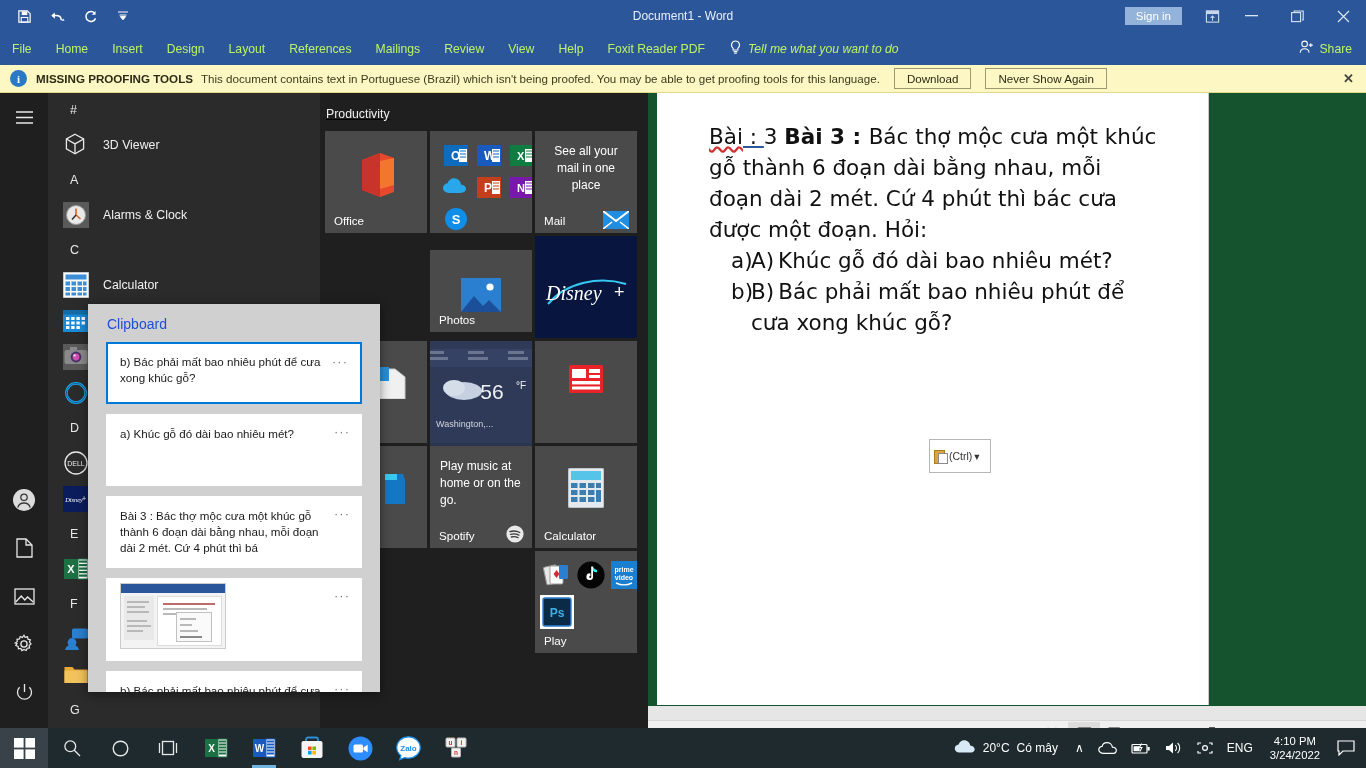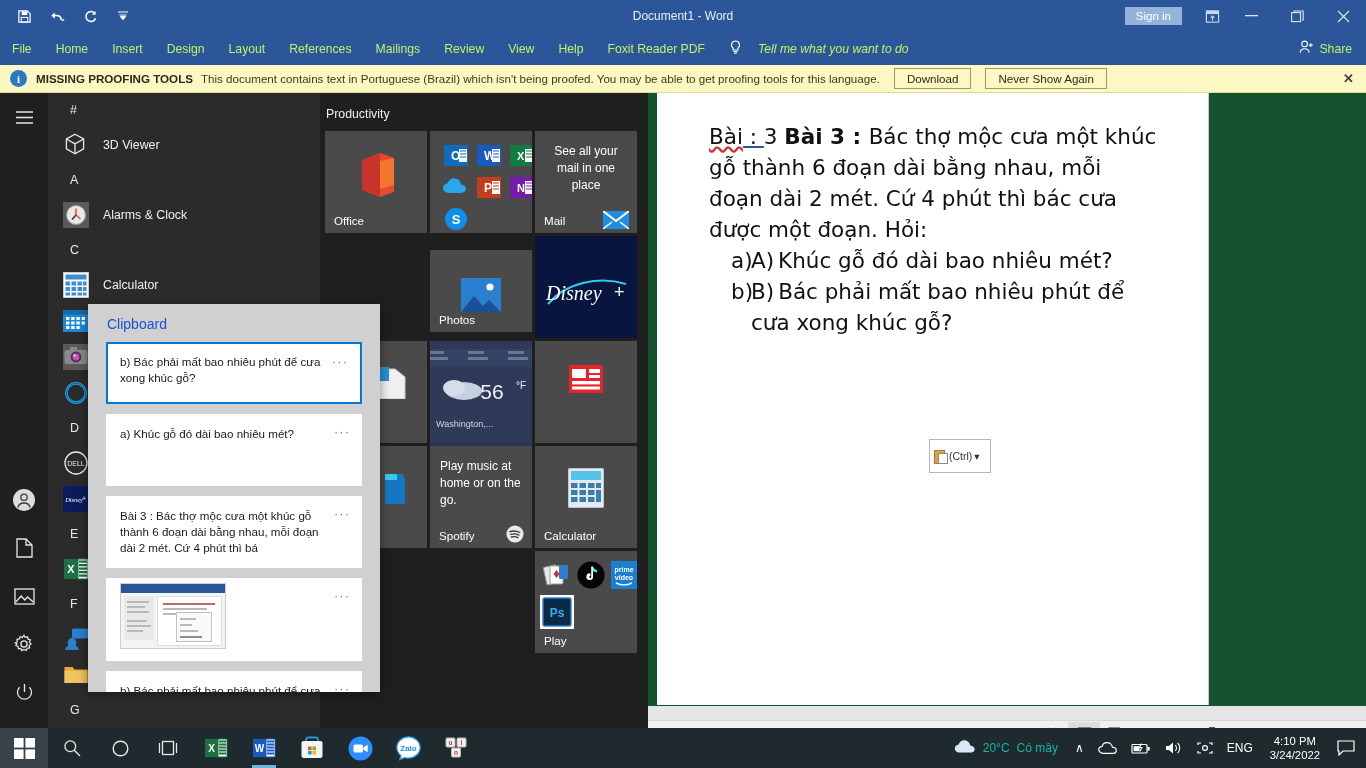--- a/index.html
+++ b/index.html
@@ -35,21 +35,21 @@
                 color: #c9d7ec; font-size: 13px; }
   .wbtn { width: 46px; height: 32px; display: flex; align-items: center; justify-content: center;
           color: #dbe5f3; font-size: 15px; font-family: "DejaVu Sans", sans-serif; }
   .wbtn.close { font-size: 16px; }
 
   .menubar {
     position: absolute; top: 32px; left: 0; right: 0; height: 33px;
     background: #2b579a; color: #bef264; display: flex; align-items: center;
   }
   .menu-item { font-size: 12.2px; padding: 0 12px; height: 33px; display: flex; align-items: center; white-space: nowrap; }
-  .tellme { display: flex; align-items: center; gap: 16px; margin-left: 12px; font-size: 12.2px; font-style: italic; }
+  .tellme { display: flex; align-items: center; gap: 6px; margin-left: 12px; font-size: 12.2px; font-style: italic; }
   .bulb { font-size: 13px; font-style: normal; }
   .share { position: absolute; right: 14px; display: flex; align-items: center; gap: 5px; font-size: 12.2px; }
 
   .infobar {
     position: absolute; top: 65px; left: 0; right: 0; height: 28px;
     background: #fdf7c3; border-bottom: 1px solid #e3d98e;
     display: flex; align-items: center; padding: 0 0 0 10px; color: #3b3b1d;
   }
   .info-ic {
     width: 17px; height: 17px; border-radius: 50%; background: #2b79c4; color: #fff;
@@ -133,21 +133,21 @@
     background: #2b2b2b;
   }
   .letter { height: 34px; padding-left: 22px; display: flex; align-items: center;
             color: #e8e8e8; font-size: 12.5px; }
   .approw { height: 36px; display: flex; align-items: center; padding-left: 15px; gap: 14px; }
   .appicon { width: 26px; height: 26px; flex: 0 0 auto; position: relative; }
   .appname { color: #f0f0f0; font-size: 12.3px; }
 
   .tiles {
     position: absolute; left: 320px; top: 0; right: 0; bottom: 0;
-    background: #1f1f1f; padding: 14px 4px 0 5px;
+    background: #1f1f1f; padding: 14px 4px 0 5px; text-decoration: underline;
   }
   .tilegroup-title { color: #f0f0f0; font-size: 12.3px; padding-left: 1px; margin-bottom: 10px; }
   .tilegrid { position: relative; width: 320px; height: 580px; }
   .tile { position: absolute; background: #4a4a4a; color: #fff; overflow: hidden; }
   .tile-label { position: absolute; left: 9px; bottom: 6px; font-size: 11.6px; color: #fff; }
   .tile-text { position: absolute; left: 10px; right: 10px; top: 12px; font-size: 12px; line-height: 17px; color: #fff; }
   .tile-text.center { text-align: center; }
 
   
   .clipboard {
@@ -177,21 +177,21 @@
   }
   .startbtn { width: 48px; height: 40px; display: flex; align-items: center; justify-content: center; background: #394249; }
   .tb-ic { width: 48px; height: 40px; display: flex; align-items: center; justify-content: center;
            position: relative; color: #fff; font-size: 15px; }
   .tb-ic.running:after {
     content:""; position: absolute; left: 12px; right: 12px; bottom: 0; height: 3px; background: #6fb3e0;
   }
   .tray { position: absolute; right: 0; top: 0; height: 40px; display: flex; align-items: center; padding-right: 4px; gap: 0; }
   .tray-ic { height: 40px; display: flex; align-items: center; justify-content: center; color: #fff;
              font-size: 12px; padding: 0 7px; }
-  .weather { display: flex; align-items: center; gap: 7px; color: #14b8a6; font-size: 12px; padding-right: 10px; }
+  .weather { display: flex; align-items: center; gap: 7px; color: #ffffff; font-size: 12px; padding-right: 10px; }
   .clock { color: #fff; font-size: 11.3px; line-height: 14px; text-align: center; padding: 0 10px; }
 </style>
 </head>
 <body>
 
 <div id="root">
 
   <div class="word-window">
 
     <div class="titlebar">

